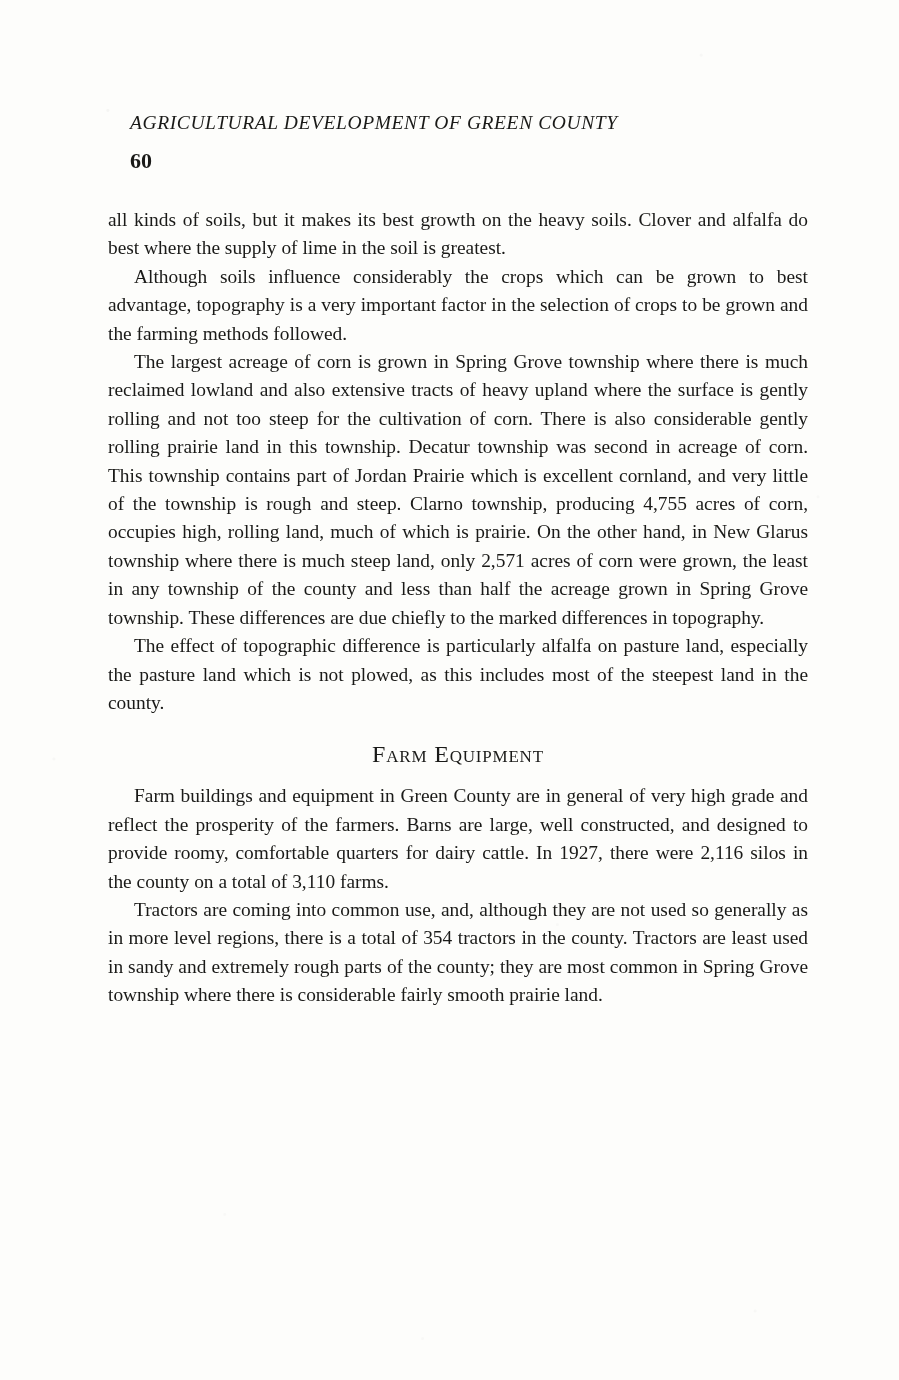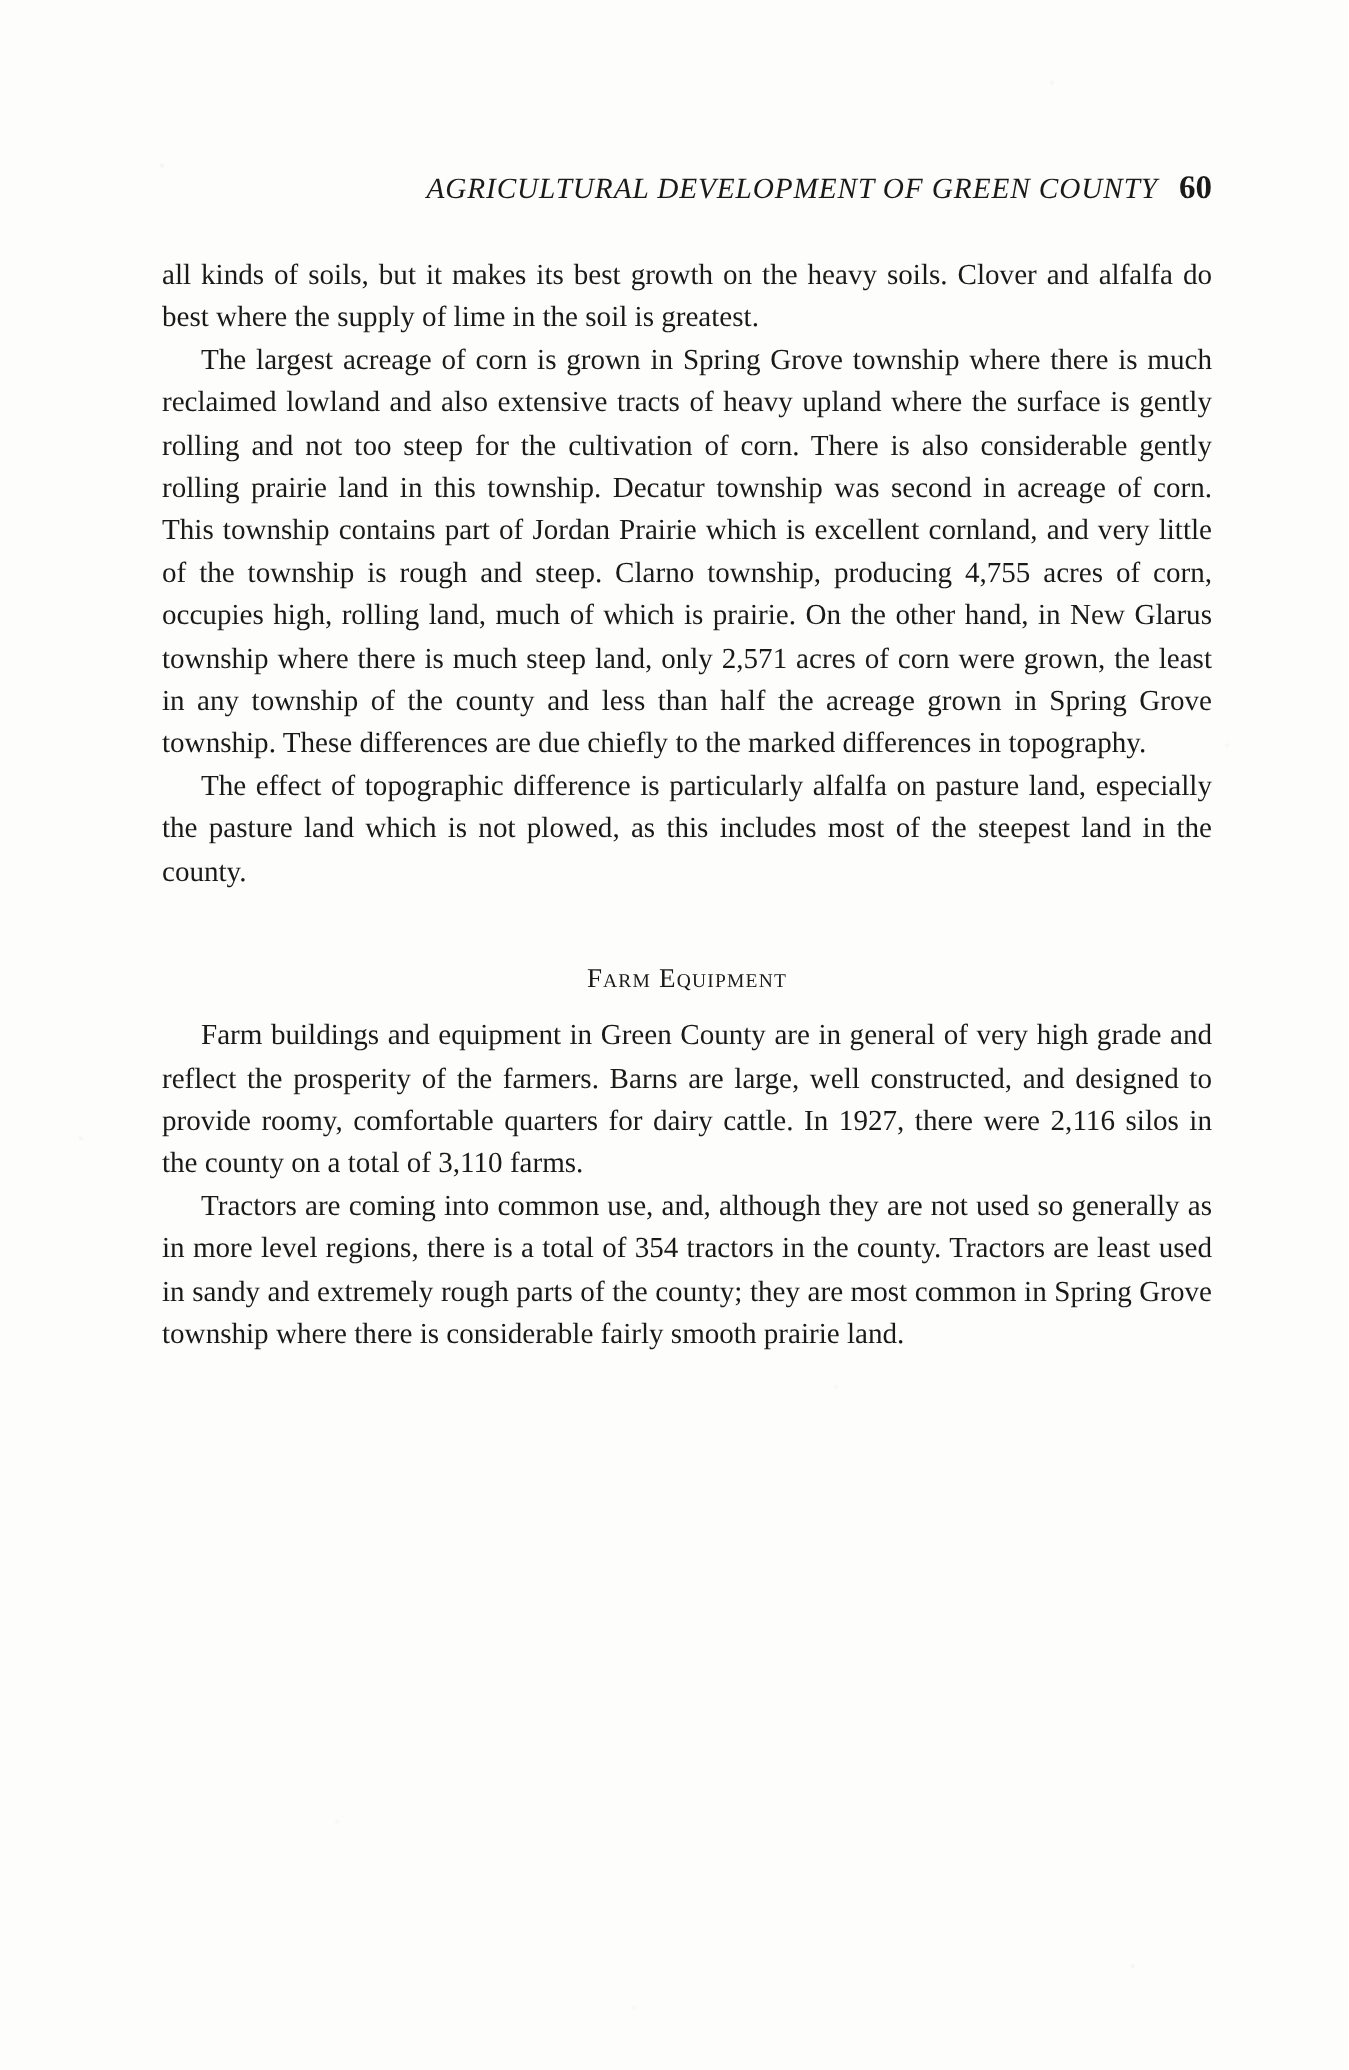--- a/index.html
+++ b/index.html
@@ -39,24 +39,25 @@
   }
   .content {
     position: absolute;
     left: 108px;
     top: 112px;
     width: 700px;
   }
   .header-line {
     display: flex;
     align-items: baseline;
-    justify-content: flex-end;
+    justify-content: space-between;
     gap: 14px;
     margin-bottom: 32px;
     padding-left: 22px;
+    flex-direction: column;
   }
   .running-head {
     font-style: italic;
     font-size: 19.5px;
     letter-spacing: 0.6px;
     white-space: nowrap;
     font-family: "Liberation Serif", serif;
   }
   .folio {
     font-size: 22px;
@@ -71,41 +72,42 @@
     text-align: justify;
     text-justify: inter-word;
     hyphens: manual;
     font-family: Liberation Serif, serif;
   }
   p.indent {
     text-indent: 26px;
   }
   .section-head {
     text-align: center;
-    margin: 46px 0 14px 0;
-    font-size: 18px;
+    margin: 24px 0 14px 0;
+    font-size: 24px;
     letter-spacing: 0.8px;
     font-variant: small-caps;
     font-family: "Liberation Serif", serif;
   }
   .sp-after { margin-bottom: 0; }
 </style>
 </head>
 <body>
 
 <div class="page">
   <div class="content">
 
     <div class="header-line">
       <div class="running-head">AGRICULTURAL DEVELOPMENT OF GREEN COUNTY</div>
       <div class="folio">60</div>
     </div>
 
     <p class="body-par">all kinds of soils, but it makes its best growth on the heavy soils.   Clover and alfalfa do best where the supply of lime in the soil is greatest.</p>
 
+    <p class="body-par indent">Although soils influence considerably the crops which can be grown to best advantage, topography is a very important factor in the selection of crops to be grown and the farming methods followed.</p>
 
     <p class="body-par indent">The largest acreage of corn is grown in Spring Grove township where there is much reclaimed lowland and also extensive tracts of heavy upland where the surface is gently rolling and not too steep for the cultivation of corn. There is also considerable gently rolling prairie land in this township.   Decatur township was second in acreage of corn.   This township contains part of Jordan Prairie which is excellent cornland, and very little of the township is rough and steep.   Clarno township, producing 4,755 acres of corn, occupies high, rolling land, much of which is prairie.   On the other hand, in New Glarus township where there is much steep land, only 2,571 acres of corn were grown, the least in any township of the county and less than half the acreage grown in Spring Grove township. These differences are due chiefly to the marked differences in topography.</p>
 
     <p class="body-par indent sp-after">The effect of topographic difference is particularly alfalfa on pasture land, especially the pasture land which is not plowed, as this includes most of the steepest land in the county.</p>
 
     <div class="section-head">Farm Equipment</div>
 
     <p class="body-par indent">Farm buildings and equipment in Green County are in general of very high grade and reflect the prosperity of the farmers.   Barns are large, well constructed, and designed to provide roomy, comfortable quarters for dairy cattle.   In 1927, there were 2,116 silos in the county on a total of 3,110 farms.</p>
 
     <p class="body-par indent">Tractors are coming into common use, and, although they are not used so generally as in more level regions, there is a total of 354 tractors in the county.   Tractors are least used in sandy and extremely rough parts of the county; they are most common in Spring Grove township where there is considerable fairly smooth prairie land.</p>

